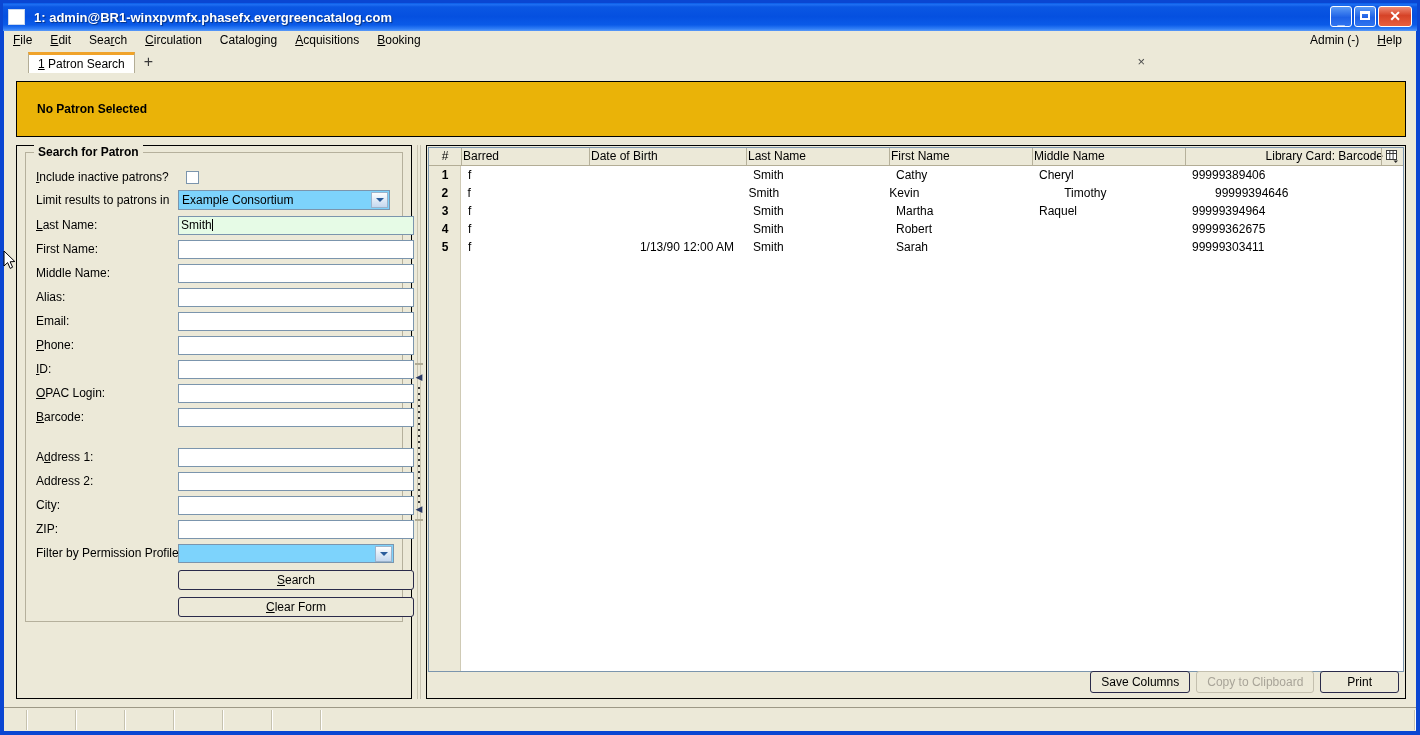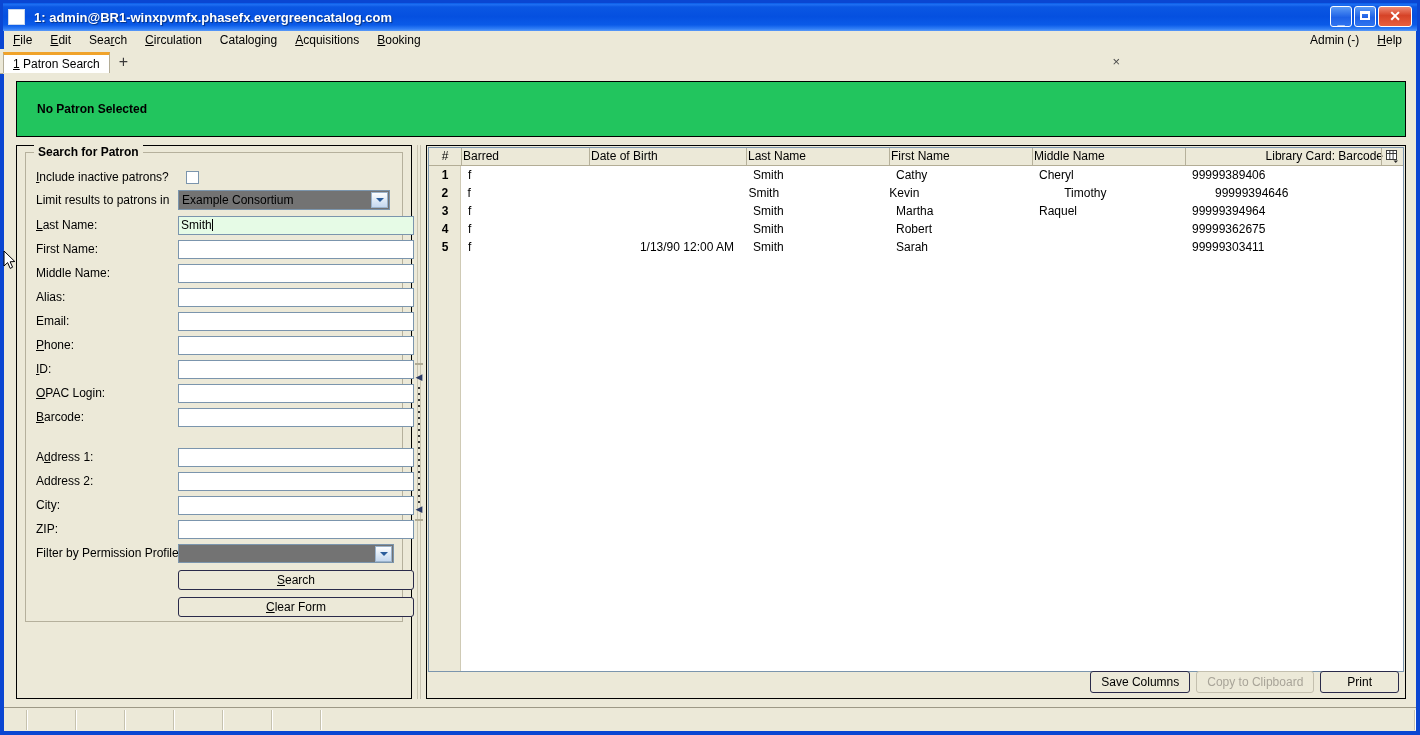--- a/index.html
+++ b/index.html
@@ -113,26 +113,27 @@
   .menu-right {
     margin-left: auto;
     display: flex;
     align-items: center;
   }
   .u { text-decoration: underline; }
 
   
   .tabstrip {
     position: absolute;
-    left: 0; top: 49px;
+    left: 10px; top: 49px;
     width: 1128px; height: 24px;
     background: #ece9d8;
     border-bottom: 1px solid #b3ad96;
     display: flex;
     align-items: flex-end;
+    padding-left: 15px;
   }
   .tab {
     margin-left: 3px;
     height: 22px;
     background: #fffffe;
     border: 1px solid #b3ad96;
     border-top: 3px solid #f0a32a;
     border-bottom: 1px solid #fffffe;
     box-sizing: border-box;
     padding: 0 9px;
@@ -166,21 +167,21 @@
     width: 1412px; height: 634px;
     background: #ece9d8;
     box-sizing: border-box;
   }
 
   
   .patron-header {
     position: absolute;
     left: 12px; top: 8px;
     width: 1390px; height: 56px;
-    background: #22c55e;
+    background: #eab308;
     border: 1px solid #000;
     box-sizing: border-box;
   }
   .patron-header-label {
     position: absolute;
     left: 20px; top: 20px;
     font-weight: bold;
     font-size: 12px;
   }
   .header-btns {
@@ -270,21 +271,21 @@
     height: 12px;
     background: #000;
     vertical-align: -2px;
     margin-left: 0px;
   }
   .fselect {
     position: absolute;
     left: 152px;
     width: 180px;
     height: 20px;
-    background: #737373;
+    background: #7dd3fc;
     border: 1px solid #7b95ad;
     box-sizing: border-box;
     font-size: 12px;
     display: flex;
     align-items: center;
     padding-left: 3px;
   }
   .fselect.wide { width: 212px; }
   .sel-arrow {
     position: absolute;

